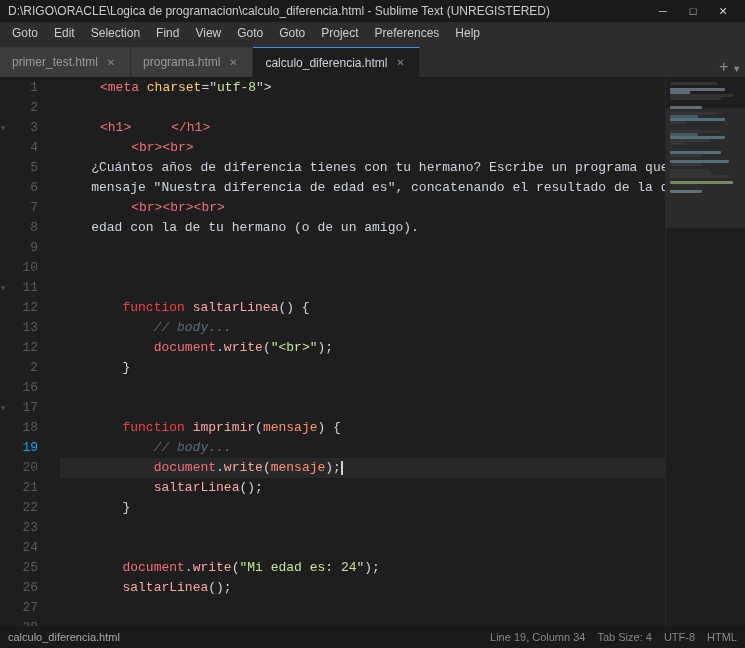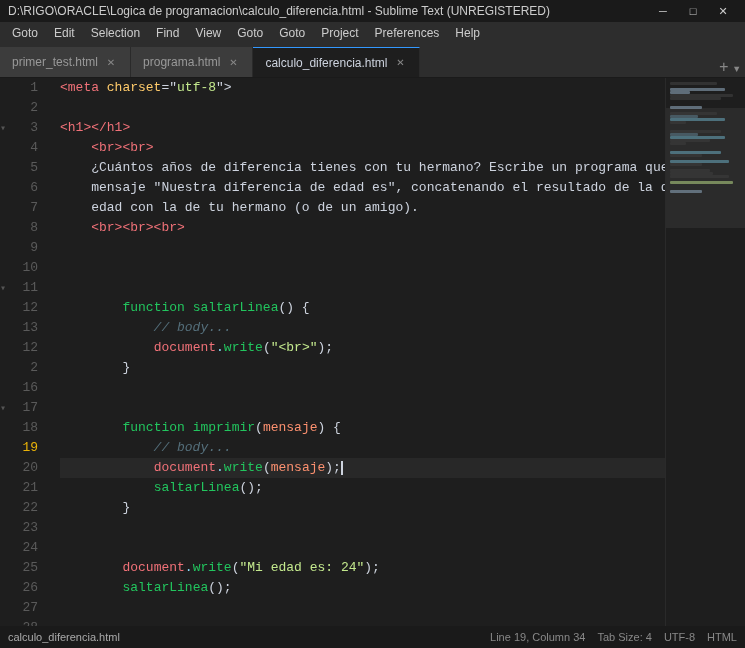--- a/index.html
+++ b/index.html
@@ -162,25 +162,25 @@
       align-items: center;
       white-space: pre;
       font-size: 13px;
       line-height: 20px;
     }
     .code-line.current-line {
       background: #282828;
     }
 
     
-    .kw { color: #22c55e; font-family: Liberation Mono, monospace; } 
-    .fn { color: #22c55e; } 
+    .kw { color: #ef4444; font-family: Liberation Mono, monospace; } 
+    .fn { color: #fca5a5; } 
     .str { color: #c3e88d; } 
     .comment { color: #546e7a; font-style: italic; }
-    .tag { color: #f07178; } 
+    .tag { color: #f07178; margin-left: 40px; } 
     .attr { color: #ffcb6b; } 
     .punct { color: #89ddff; } 
     .obj { color: #f07178; } 
     .param { color: #fd9170; } 
     .text { color: #cdd3de; }
 
     
     #minimap {
       width: 80px;
       background: #1e1e1e;
@@ -304,21 +304,21 @@
     <div class="line-num">9</div>
     <div class="line-num">10</div>
     <div class="line-num">11</div>
     <div class="line-num">12</div>
     <div class="line-num">13</div>
     <div class="line-num">12</div>
     <div class="line-num">2</div>
     <div class="line-num">16</div>
     <div class="line-num">17</div>
     <div class="line-num">18</div>
-    <div class="line-num" style="color:#eab308;">19</div>
+    <div class="line-num" style="color:#0ea5e9;">19</div>
     <div class="line-num">20</div>
     <div class="line-num">21</div>
     <div class="line-num">22</div>
     <div class="line-num">23</div>
     <div class="line-num">24</div>
     <div class="line-num">25</div>
     <div class="line-num">26</div>
     <div class="line-num">27</div>
     <div class="line-num">28</div>
 
@@ -340,25 +340,25 @@
       <span class="tag">    &lt;br&gt;&lt;br&gt;</span>
     </div>
 
     <div class="code-line">
       <span class="text">    ¿Cuántos años de diferencia tienes con tu hermano? Escribe un programa que muestre el</span>
     </div>
     <div class="code-line">
       <span class="text">    mensaje "Nuestra diferencia de edad es", concatenando el resultado de la diferencia de tu</span>
     </div>
     <div class="code-line">
+      <span class="tag">    &lt;br&gt;&lt;br&gt;&lt;br&gt;</span>
+    </div>
+
+    <div class="code-line">
       <span class="text">    edad con la de tu hermano (o de un amigo).</span>
-    </div>
-
-    <div class="code-line">
-      <span class="tag">    &lt;br&gt;&lt;br&gt;&lt;br&gt;</span>
     </div>
 
     <div class="code-line"> </div>
 
     <div class="code-line"> </div>
 
 
     <div class="code-line"> </div>
 
     <div class="code-line">

